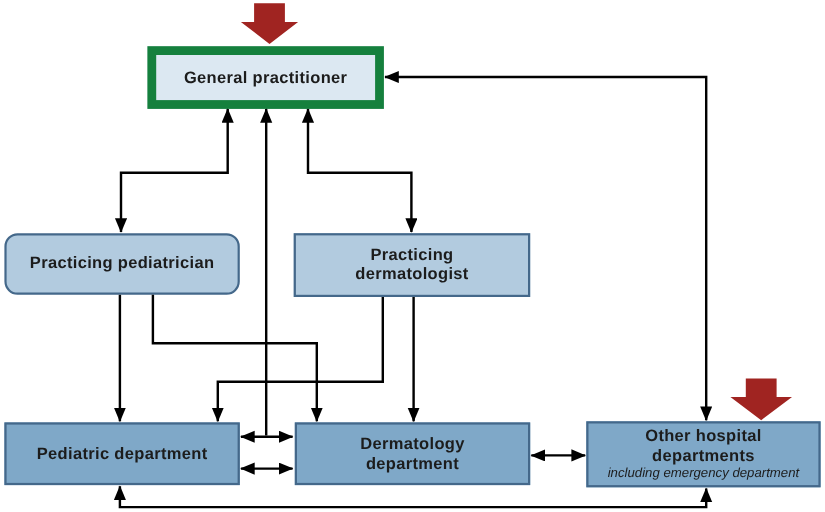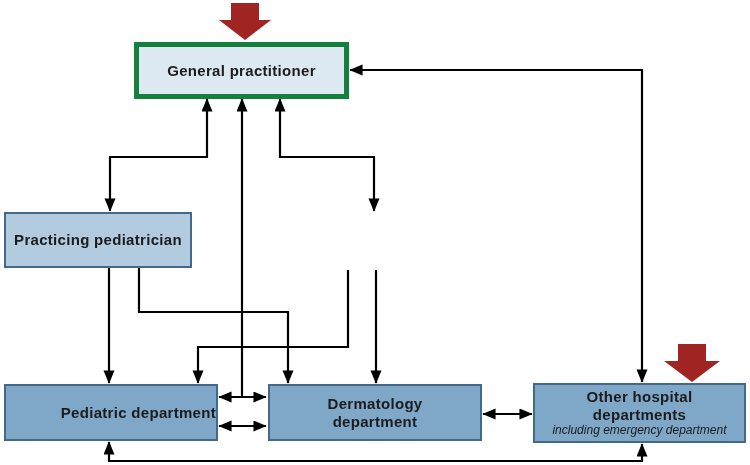--- a/index.html
+++ b/index.html
@@ -18,27 +18,27 @@
     color:#1c1c1c;
     font-weight:bold;
     font-size:15px;
     line-height:1.2;
     letter-spacing:.3px;
     z-index:1;
   }
   .node .lbl{display:block;}
   .node-gp{
     left:134px;top:42px;width:215px;height:57px;
-    background:#dce8f2;border:5px solid #15803d;
+    background:#dce8f2;border:8px solid #15803d;
   }
   .node-mid{background:#b2cbdf;border:2px solid #44688a;}
   .node-bot{background:#7fa8c8;border:2px solid #44688a;}
-  .node-pediatrician{left:4px;top:212px;width:188px;height:56px;}
+  .node-pediatrician{left:4px;top:212px;width:214px;height:56px;border-radius:12px;}
   .node-dermatologist{left:267px;top:212px;width:215px;height:58px;}
-  .node-pediatric-dept{left:4px;top:384px;width:214px;height:57px;align-items:flex-end;}
+  .node-pediatric-dept{left:4px;top:384px;width:214px;height:57px;}
   .node-dermatology-dept{left:268px;top:384px;width:214px;height:57px;}
   .node-other-dept{left:533px;top:383px;width:213px;height:60px;}
   .wrap130{max-width:132px;}
   .wrap160{max-width:162px;}
   .sub{
     display:block;
     font-weight:normal;
     font-style:italic;
     font-size:12px;
     letter-spacing:0;
@@ -57,20 +57,23 @@
 <div id="canvas">
 
   <div class="node node-gp">
     <span class="lbl">General practitioner</span>
   </div>
 
   <div class="node node-mid node-pediatrician">
     <span class="lbl">Practicing pediatrician</span>
   </div>
 
+  <div class="node node-mid node-dermatologist">
+    <span class="lbl wrap130">Practicing dermatologist</span>
+  </div>
 
   <div class="node node-bot node-pediatric-dept">
     <span class="lbl">Pediatric department</span>
   </div>
 
   <div class="node node-bot node-other-dept">
     <span class="lbl wrap160">Other hospital departments</span>
     <span class="sub">including emergency department</span>
   </div>
 

